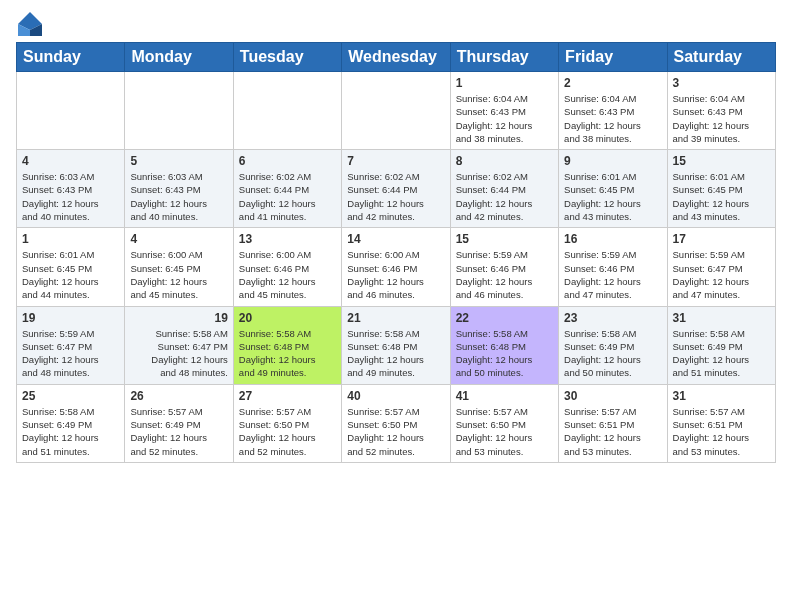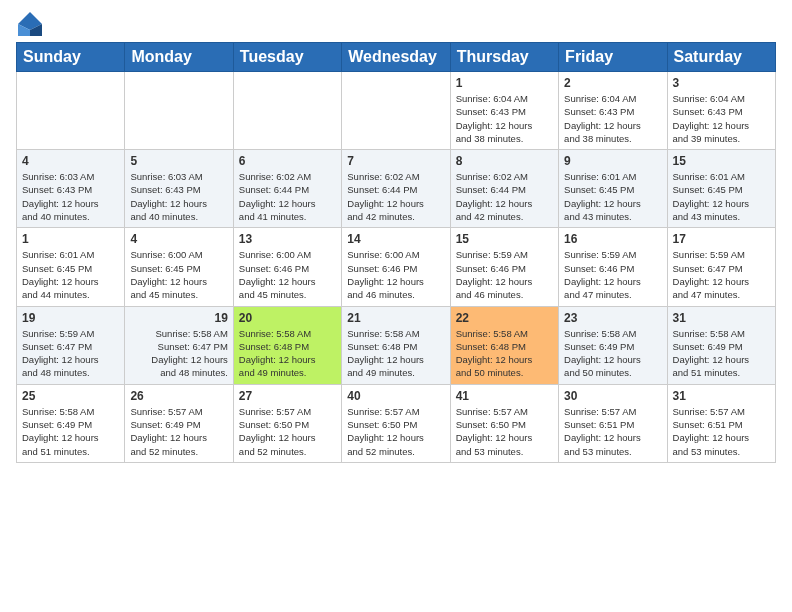--- a/index.html
+++ b/index.html
@@ -288,21 +288,21 @@
 Daylight: 12 hours
 and 49 minutes.</div>
           </td>
           <td style="background: rgb(240, 244, 248);">
             <span class="day-num">21</span>
             <div class="day-info" style="white-space: pre-line;">Sunrise: 5:58 AM
 Sunset: 6:48 PM
 Daylight: 12 hours
 and 49 minutes.</div>
           </td>
-          <td style="background: #fdba74;">
+          <td style="background: #c4b5fd;">
             <span class="day-num">22</span>
             <div class="day-info" style="white-space: pre-line;">Sunrise: 5:58 AM
 Sunset: 6:48 PM
 Daylight: 12 hours
 and 50 minutes.</div>
           </td>
           <td style="background: rgb(240, 244, 248);">
             <span class="day-num">23</span>
             <div class="day-info" style="white-space: pre-line;">Sunrise: 5:58 AM
 Sunset: 6:49 PM

